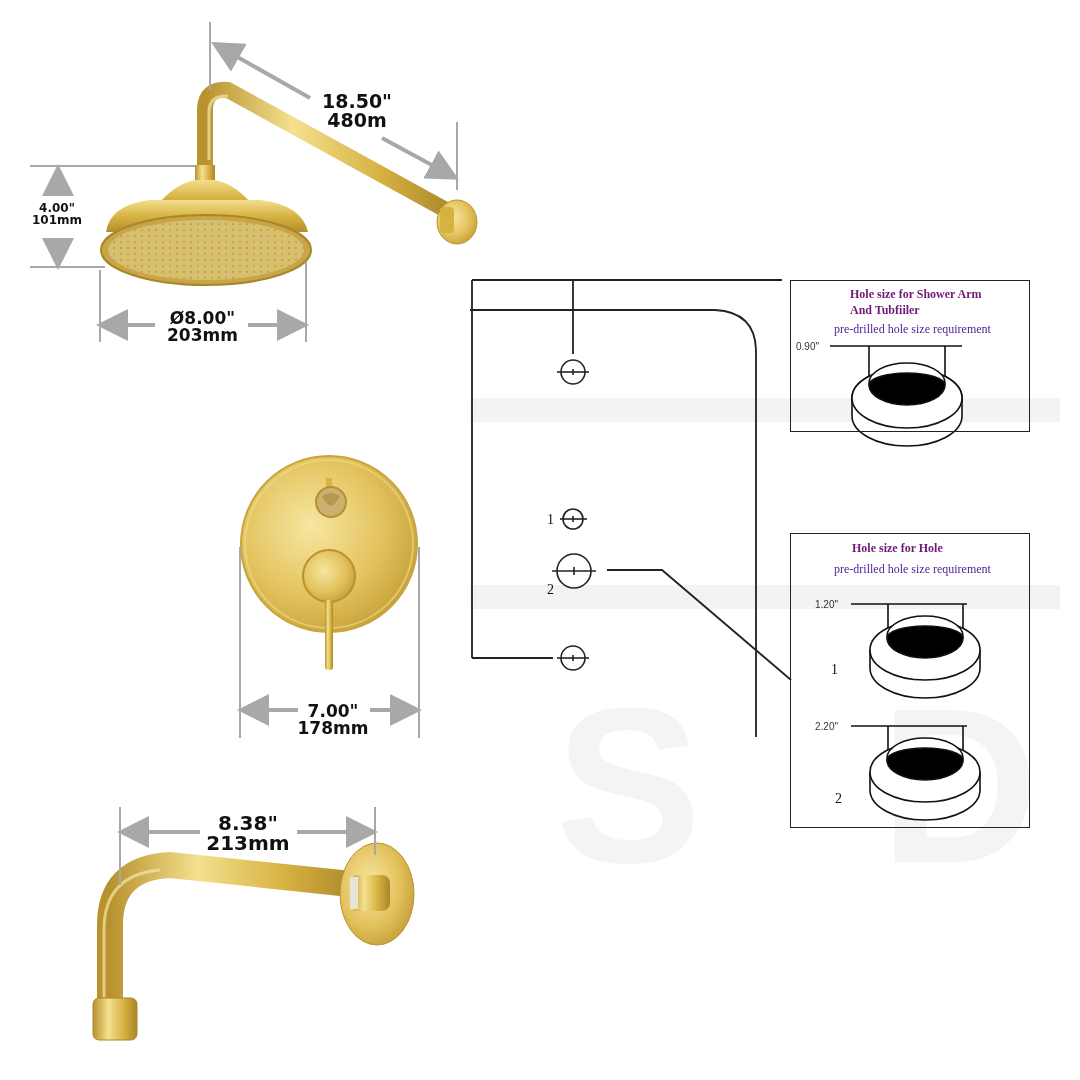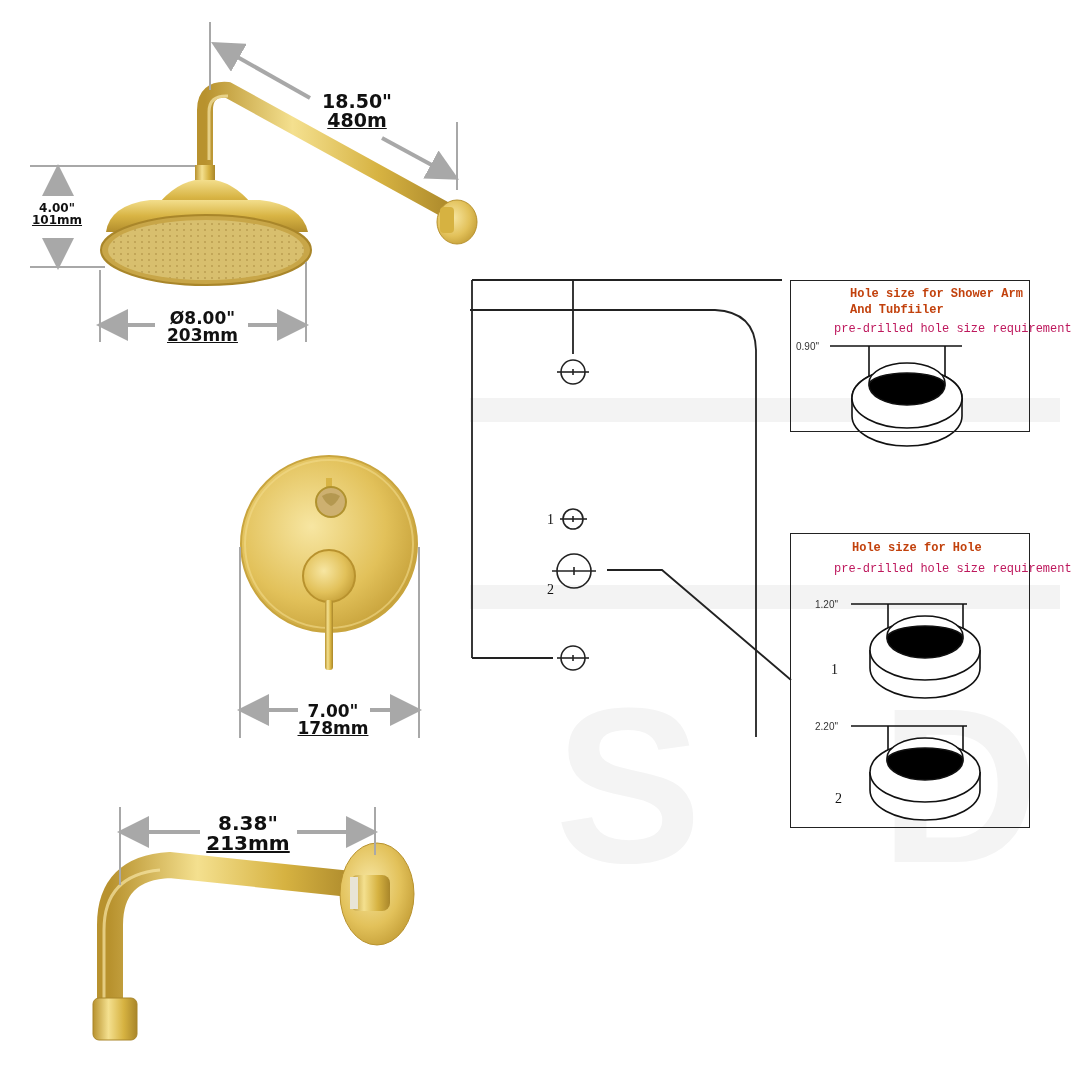--- a/index.html
+++ b/index.html
@@ -1,23 +1,23 @@
 <!DOCTYPE html>
 <html><head>
 <meta charset="utf-8">
 <style>
   html,body{margin:0;padding:0;background:#ffffff;}
   body{width:1080px;height:1080px;position:relative;overflow:hidden;font-family:"DejaVu Sans",sans-serif;}
   .dim-label{position:absolute;text-align:center;font-weight:bold;color:#111;line-height:1;font-family:"DejaVu Sans",sans-serif;}
   .dim-label .in{display:block;}
-  .dim-label .mm{display:block;text-decoration:underline;}
+  .dim-label .mm{display:block;}
   svg{position:absolute;left:0;top:0;}
   .box{position:absolute;border:1.5px solid #222;background:transparent;}
-  .box-title{position:absolute;font-family:Liberation Mono, monospace;font-weight:bold;font-size:12px;color:#c2410c;line-height:16px;}
-  .box-sub{position:absolute;font-family:Liberation Mono, monospace;font-size:12px;color:#be185d;white-space:nowrap;}
+  .box-title{position:absolute;font-family:Liberation Serif, serif;font-weight:bold;font-size:12px;color:#701a75;line-height:16px;}
+  .box-sub{position:absolute;font-family:Liberation Serif, serif;font-size:12px;color:#4c1d95;white-space:nowrap;}
   .hole-dim{position:absolute;font-family:"Liberation Sans",sans-serif;font-size:10px;color:#333;}
   .serif-num{position:absolute;font-family:"Liberation Serif",serif;font-size:14px;color:#111;}
   .watermark{position:absolute;font-family:"Liberation Sans",sans-serif;font-size:220px;color:#f4f4f4;font-weight:bold;}
   .band{position:absolute;background:#f3f3f3;}
 </style>
 </head>
 <body>
 
 <div class="band" style="left:470px;top:398px;width:590px;height:24px;"></div>
 <div class="band" style="left:470px;top:585px;width:590px;height:24px;"></div>

